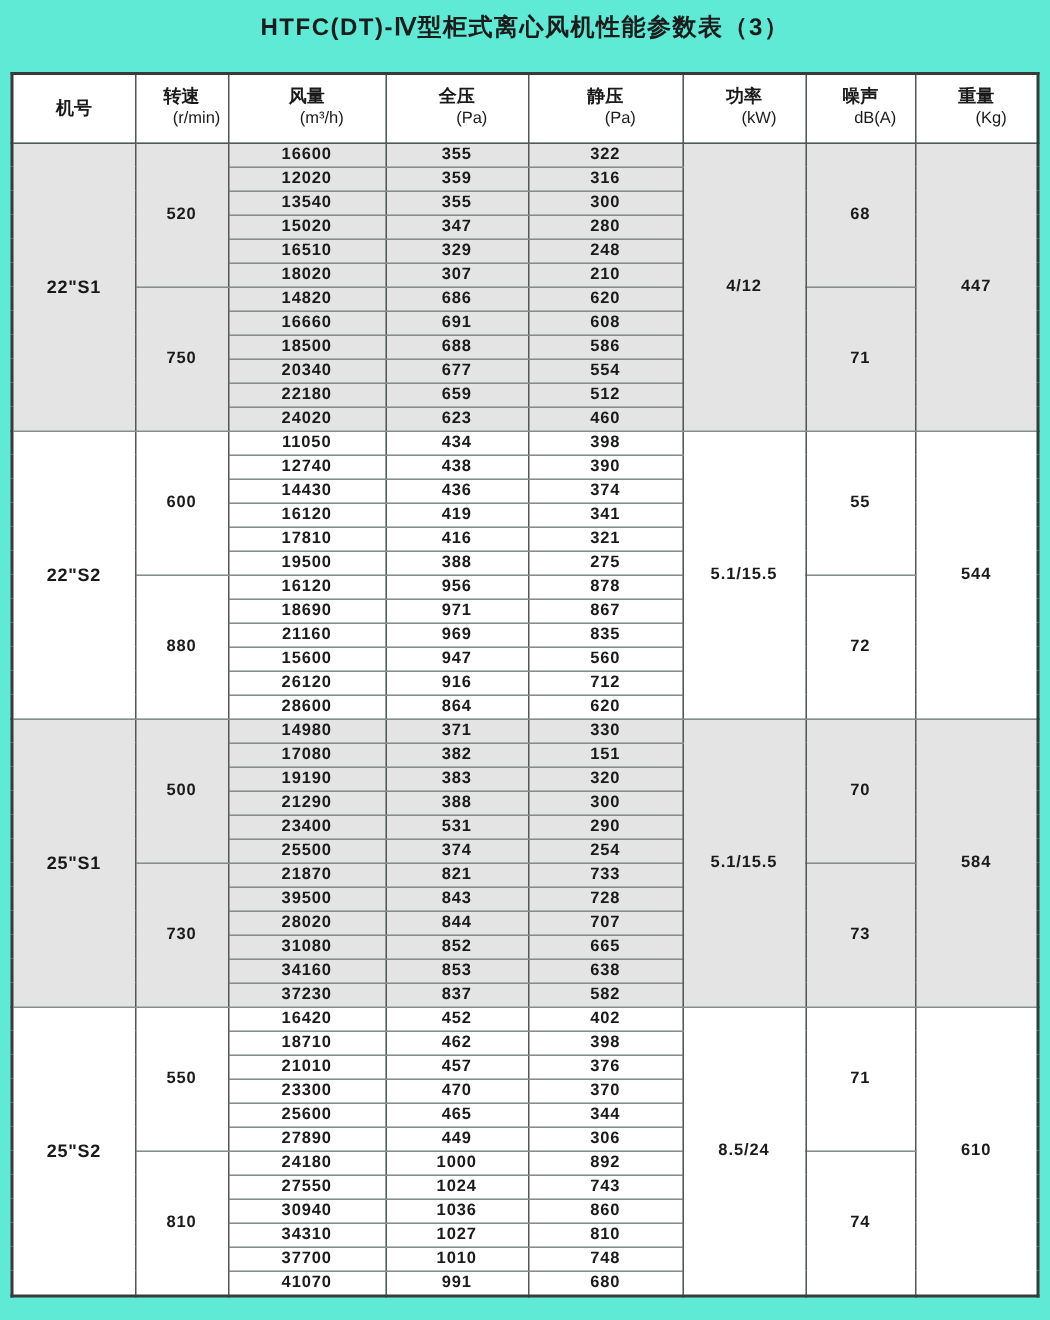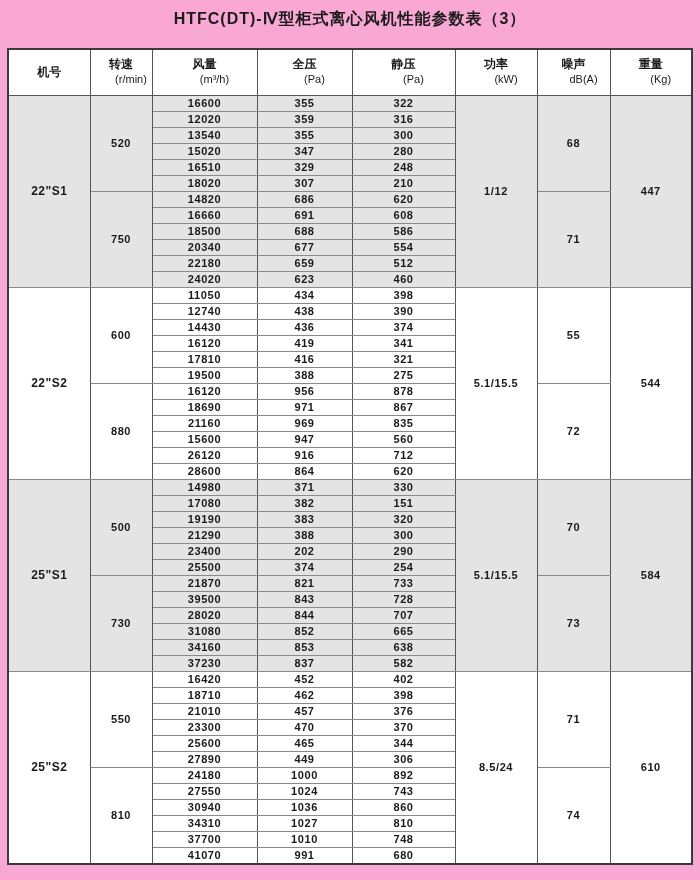--- a/index.html
+++ b/index.html
@@ -4,21 +4,21 @@
 <style>
   html, body {
     margin: 0;
     padding: 0;
     background: #ffffff;
     font-family: "Liberation Sans", sans-serif;
   }
   .page {
     width: 700px;
     height: 880px;
-    background: #f9a8d4;
+    background: #5eead4;
     box-sizing: border-box;
     overflow: hidden;
   }
   .title {
     margin: 0;
     padding-top: 9px;
     text-align: center;
     font-size: 16px;
     font-weight: 700;
     letter-spacing: 1px;
@@ -114,21 +114,21 @@
           </th>
         </tr>
     </thead>
     <tbody id="table-body">
         <tr>
           <td rowspan="12" class="shaded model">22"S1</td>
           <td rowspan="6" class="shaded">520</td>
           <td class="shaded">16600</td>
           <td class="shaded">355</td>
           <td class="shaded">322</td>
-          <td rowspan="12" class="shaded">1/12</td>
+          <td rowspan="12" class="shaded">4/12</td>
           <td rowspan="6" class="shaded">68</td>
           <td rowspan="12" class="shaded">447</td>
         </tr>
         <tr>
           <td class="shaded">12020</td>
           <td class="shaded">359</td>
           <td class="shaded">316</td>
         </tr>
         <tr>
           <td class="shaded">13540</td>
@@ -269,21 +269,21 @@
           <td class="shaded">383</td>
           <td class="shaded">320</td>
         </tr>
         <tr>
           <td class="shaded">21290</td>
           <td class="shaded">388</td>
           <td class="shaded">300</td>
         </tr>
         <tr>
           <td class="shaded">23400</td>
-          <td class="shaded">202</td>
+          <td class="shaded">531</td>
           <td class="shaded">290</td>
         </tr>
         <tr>
           <td class="shaded">25500</td>
           <td class="shaded">374</td>
           <td class="shaded">254</td>
         </tr>
         <tr>
           <td rowspan="6" class="shaded">730</td>
           <td class="shaded">21870</td>

